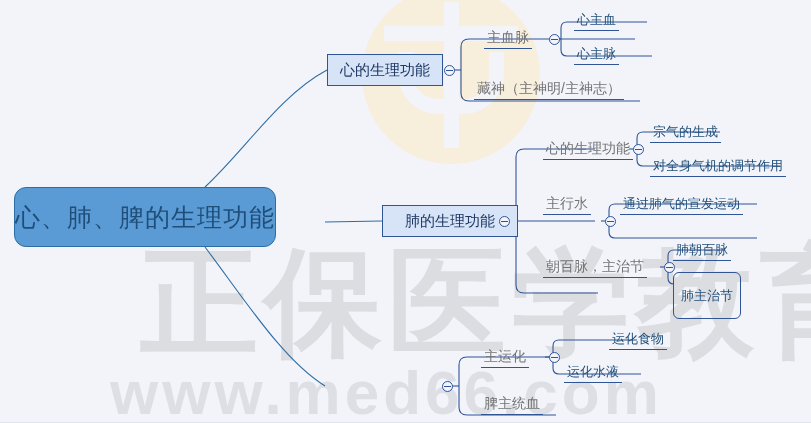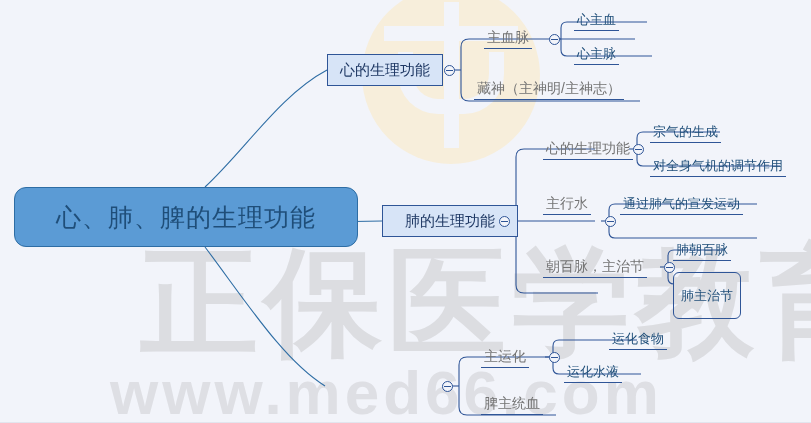--- a/index.html
+++ b/index.html
@@ -38,21 +38,21 @@
     color:#dedfe4;letter-spacing:4px;white-space:nowrap;
   }
 
   
   #links{position:absolute;left:0;top:0;z-index:1;}
 
   
   .node{position:absolute;z-index:3;box-sizing:border-box;white-space:nowrap;}
 
   .root{
-    left:14px;top:187px;width:344px;height:60px;
+    left:14px;top:187px;width:262px;height:60px;
     background:#5b9bd5;border:1px solid #2e6da4;border-radius:12px;
     color:#1f4e79;font-size:25px;line-height:58px;text-align:center;
     letter-spacing:1px;
   }
 
   .lvl2{
     background:#d7e4f7;border:1px solid #2f5597;border-radius:0;
     color:#1f3864;font-size:15px;text-align:center;
     height:32px;line-height:30px;padding:0 9px;
   }

